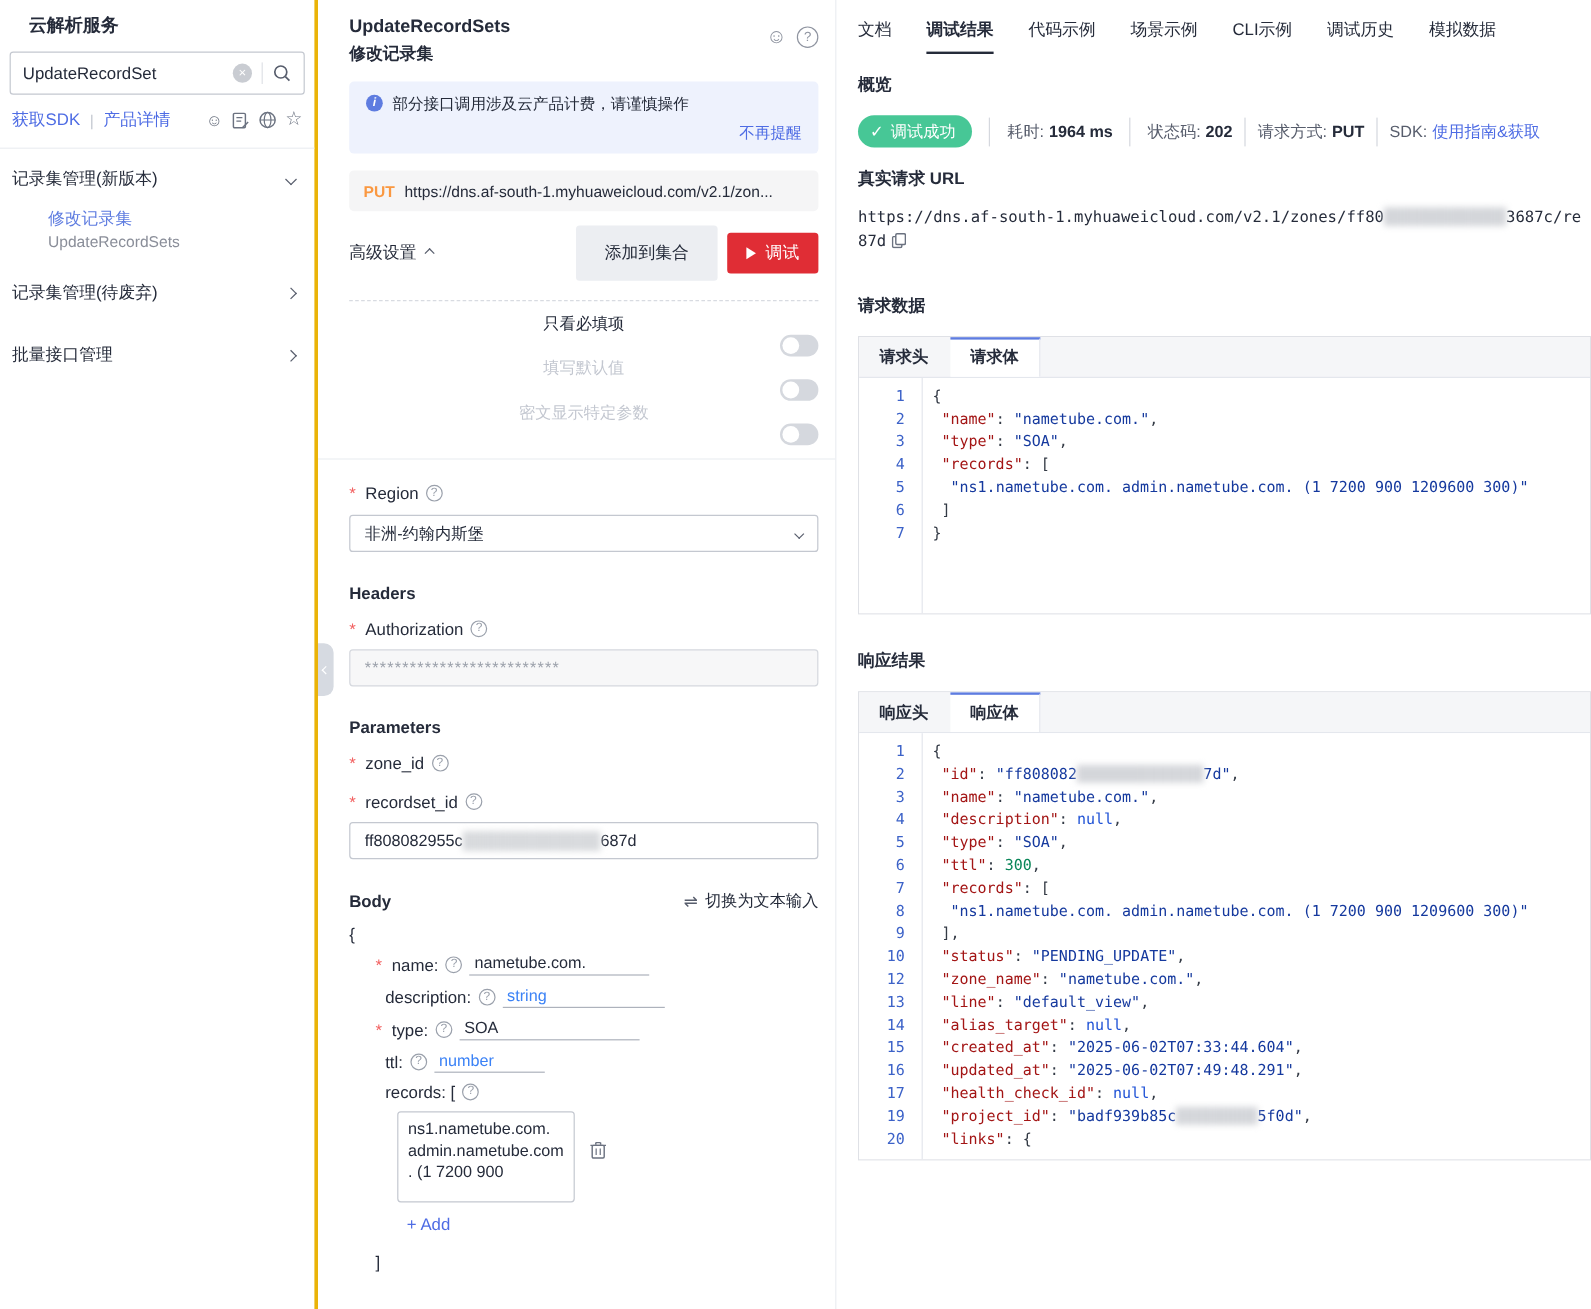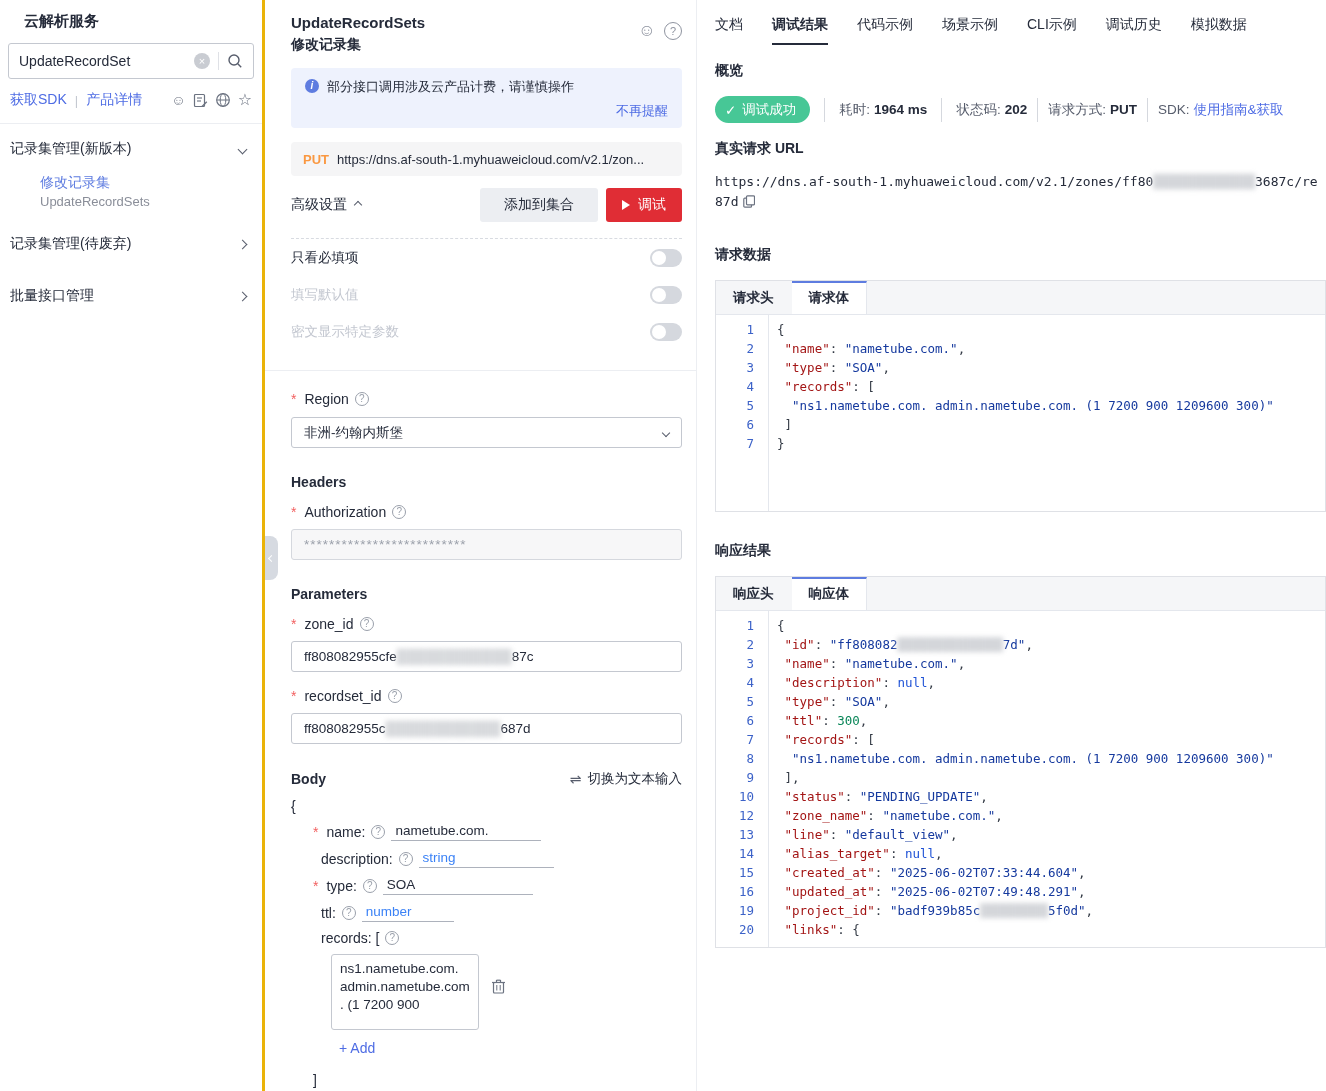--- a/index.html
+++ b/index.html
@@ -54,26 +54,26 @@
   .notice-row { display:flex; align-items:flex-start; gap:8px; font-size:13px; }
   .info-ic { flex:0 0 14px; width:14px; height:14px; border-radius:50%; background:#5e7ce0; color:#fff; font-size:10px; font-style:italic; font-weight:bold; line-height:14px; text-align:center; margin-top:1px; }
   .notice-dismiss { text-align:right; color:#4e6ce4; margin-top:6px; cursor:pointer; }
 
   .url-bar { background:#f5f5f6; border-radius:4px; margin-top:14px; height:34px; display:flex; align-items:center; padding:0 12px; }
   .method { color:#fa9841; font-weight:bold; margin-right:8px; }
   .url-text { white-space:nowrap; overflow:hidden; text-overflow:ellipsis; font-size:13px; }
 
   .toolbar { display:flex; align-items:center; margin-top:12px; padding-bottom:16px; border-bottom:1px dashed #d8dbe1; }
   .adv { display:flex; align-items:center; gap:8px; font-size:14px; cursor:pointer; }
-  .btn-gray { margin-left:auto; background:#eceef2; border:none; border-radius:3px; height:34px; padding:0 24px; font-size:14px; color:#252b3a; cursor:pointer; font-family:inherit; }
+  .btn-gray { margin-left:auto; background:#eceef2; border:none; border-radius:3px; height:46px; padding:0 24px; font-size:14px; color:#252b3a; cursor:pointer; font-family:inherit; }
   .btn-red { background:#e02d35; border:none; border-radius:3px; height:34px; padding:0 16px; color:#fff; font-size:14px; margin-left:8px; display:flex; align-items:center; gap:8px; cursor:pointer; font-family:inherit; }
   .play { width:0; height:0; border-left:8px solid #fff; border-top:5px solid transparent; border-bottom:5px solid transparent; }
 
   .toggles { padding:10px 0 2px 0; }
-  .toggle-row { display:flex; align-items:flex-start; height:37px; }
+  .toggle-row { display:flex; align-items:center; height:37px;flex-direction:column; }
   .toggle-label { font-size:13.5px; }
   .toggle-label.dis { color:#c3c7d0; }
   .switch { margin-left:auto; width:32px; height:18px; border-radius:9px; background:#d5d8de; position:relative; cursor:pointer; }
   .switch::after { content:''; position:absolute; left:2px; top:2px; width:14px; height:14px; border-radius:50%; background:#fff; }
 
   .mid-divider { border-top:1px solid #eceef2; margin:8px -14px 0 -26px; }
 
   .fld-label { display:flex; align-items:center; gap:6px; margin-top:20px; font-size:14px; }
   .req { color:#f25f5f; margin-right:2px; }
   .help { display:inline-block; width:14px; height:14px; border:1px solid #9aa0ab; color:#9aa0ab; border-radius:50%; font-size:10px; line-height:12px; text-align:center; cursor:pointer; }
@@ -267,25 +267,20 @@
     <span class="help">?</span>
   </div>
   <div class="input masked">**************************</div>
 
   <div class="sec-title">Parameters</div>
   <div class="fld-label" style="margin-top:14px;">
     <span class="req">*</span>
     <span>zone_id</span>
     <span class="help">?</span>
   </div>
-  <div class="input">
-    <span>ff808082955cfe</span>
-      <span class="blur">████████████</span>
-      <span>87c</span>
-  </div>
   <div class="fld-label" style="margin-top:16px;">
     <span class="req">*</span>
     <span>recordset_id</span>
     <span class="help">?</span>
   </div>
   <div class="input">
     <span>ff808082955c</span>
       <span class="blur">████████████</span>
       <span>687d</span>
   </div>
@@ -485,20 +480,24 @@
         </div>
         <div class="cl">
           <span class="ln">15</span>
           <span class="lc"><span class="tk-p"> </span><span class="tk-k">"created_at"</span><span class="tk-p">: </span><span class="tk-s">"2025-06-02T07:33:44.604"</span><span class="tk-p">,</span></span>
         </div>
         <div class="cl">
           <span class="ln">16</span>
           <span class="lc"><span class="tk-p"> </span><span class="tk-k">"updated_at"</span><span class="tk-p">: </span><span class="tk-s">"2025-06-02T07:49:48.291"</span><span class="tk-p">,</span></span>
         </div>
         <div class="cl">
+          <span class="ln">17</span>
+          <span class="lc"><span class="tk-p"> </span><span class="tk-k">"health_check_id"</span><span class="tk-p">: </span><span class="tk-b">null</span><span class="tk-p">,</span></span>
+        </div>
+        <div class="cl">
           <span class="ln">19</span>
           <span class="lc"><span class="tk-p"> </span><span class="tk-k">"project_id"</span><span class="tk-p">: </span><span class="tk-s">"badf939b85c</span><span class="code-blur">█████████</span><span class="tk-s">5f0d"</span><span class="tk-p">,</span></span>
         </div>
         <div class="cl">
           <span class="ln">20</span>
           <span class="lc"><span class="tk-p"> </span><span class="tk-k">"links"</span><span class="tk-p">: {</span></span>
         </div>
       </div>
   </div>
 </div>

